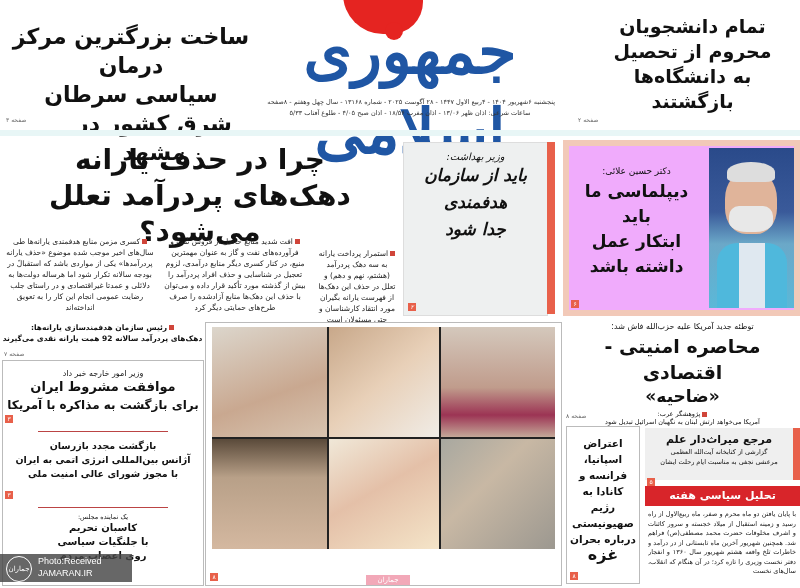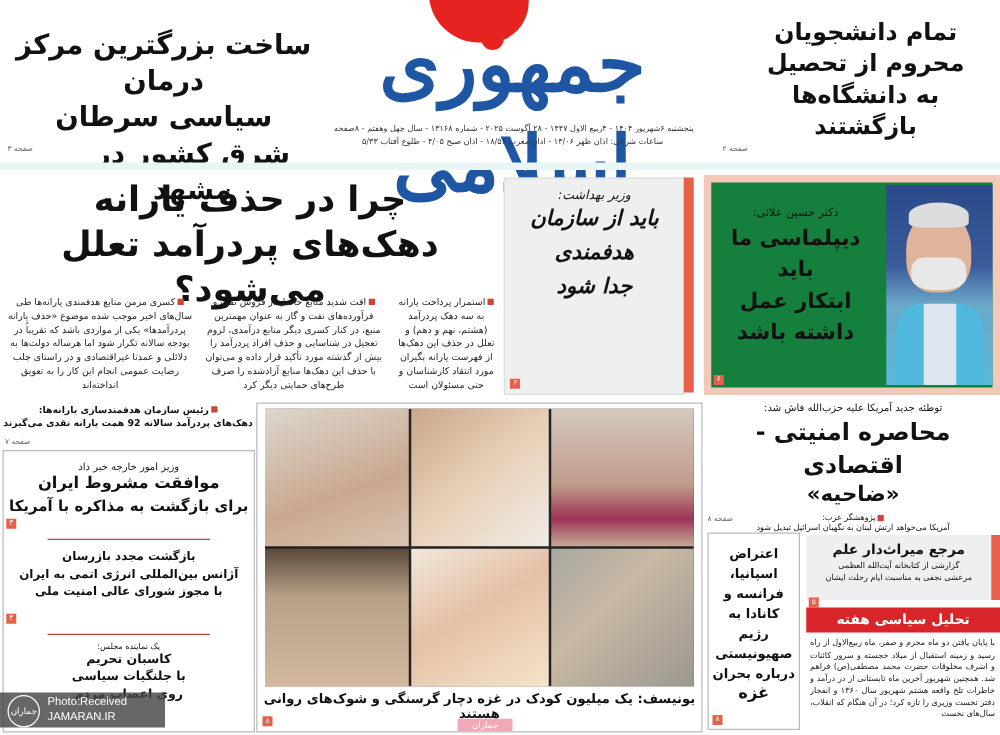--- a/index.html
+++ b/index.html
@@ -47,42 +47,42 @@
 <div class="abs pg" style="left:578px;top:116px;">صفحه ۲</div>
 
 <div class="abs topband"></div>
 
 <div class="abs tc" style="left:0;top:142px;width:400px;">
   <div class="bigbold" style="font-size:28px;line-height:36px;">چرا در حذف یارانه</div>
   <div class="bigbold" style="font-size:28px;line-height:36px;">دهک‌های پردرآمد تعلل می‌شود؟</div>
 </div>
 
 <div class="abs" style="left:4px;top:236px;width:394px;height:80px;">
-  <div class="abs small-text" style="right:0;top:0;width:82px;"><span class="sq"></span><span>استمرار پرداخت یارانه به سه دهک پردرآمد (هشتم، نهم و دهم) و تعلل در حذف این دهک‌ها از فهرست یارانه بگیران مورد انتقاد کارشناسان و حتی مسئولان است</span></div>
+  <div class="abs small-text" style="right:0;top:12px;width:82px;"><span class="sq"></span><span>استمرار پرداخت یارانه به سه دهک پردرآمد (هشتم، نهم و دهم) و تعلل در حذف این دهک‌ها از فهرست یارانه بگیران مورد انتقاد کارشناسان و حتی مسئولان است</span></div>
   <div class="abs small-text" style="right:92px;top:0;width:142px;"><span class="sq"></span><span>افت شدید منابع حاصل از فروش نفت و فرآورده‌های نفت و گاز به عنوان مهمترین منبع، در کنار کسری دیگر منابع درآمدی، لزوم تعجیل در شناسایی و حذف افراد پردرآمد را بیش از گذشته مورد تأکید قرار داده و می‌توان با حذف این دهک‌ها منابع آزادشده را صرف طرح‌های حمایتی دیگر کرد</span></div>
-  <div class="abs small-text" style="right:242px;top:0;width:152px;"><span class="sq"></span><span>کسری مزمن منابع هدفمندی یارانه‌ها طی سال‌های اخیر موجب شده موضوع «حذف یارانه پردرآمدها» یکی از مواردی باشد که تقریباً در بودجه سالانه تکرار شود اما هرساله دولت‌ها به دلائلی و عمدتا غیراقتصادی و در راستای جلب رضایت عمومی انجام این کار را به تعویق انداخته‌اند</span></div>
+  <div class="abs small-text" style="right:242px;top:0;width:152px;"><span class="sq"></span><span>کسری مزمن منابع هدفمندی یارانه‌ها طی سال‌های اخیر موجب شده موضوع «حذف یارانه پردرآمدها» یکی از مواردی باشد که استقبالً در بودجه سالانه تکرار شود اما هرساله دولت‌ها به دلائلی و عمدتا غیراقتصادی و در راستای جلب رضایت عمومی انجام این کار را به تعویق انداخته‌اند</span></div>
 </div>
 
 <div class="abs tc" style="left:0;top:322px;width:205px;font-size:7.5px;line-height:11px;font-weight:bold;">
   <div><span class="sq"></span><span>رئیس سازمان هدفمندسازی یارانه‌ها:</span></div>
   <div>دهک‌های پردرآمد سالانه 92 همت یارانه نقدی می‌گیرند</div>
 </div>
 <div class="abs pg" style="left:4px;top:350px;">صفحه ۷</div>
 
 <div class="abs tc" style="left:403px;top:142px;width:143px;height:172px;background:#eef0f0;border:1px solid #ddd;font-style:italic;">
   <div style="font-size:10px;margin-top:8px;">وزیر بهداشت:</div>
   <div class="bigbold" style="font-size:17px;line-height:27px;">باید از سازمان</div>
   <div class="bigbold" style="font-size:17px;line-height:27px;">هدفمندی</div>
   <div class="bigbold" style="font-size:17px;line-height:27px;">جدا شود</div>
   <span class="badge abs" style="left:4px;bottom:4px;">۲</span>
 </div>
 <div class="abs" style="left:547px;top:142px;width:8px;height:172px;background:#e8604a;"></div>
 
 <div class="abs" style="left:563px;top:140px;width:237px;height:176px;background:#f2c9b8;">
-  <div class="abs" style="left:6px;top:6px;width:225px;height:164px;background:#15803d;">
+  <div class="abs" style="left:6px;top:6px;width:225px;height:164px;background:#f0abfc;">
     <div class="abs tc" style="left:0;top:20px;width:135px;">
       <div style="font-size:9px;margin-bottom:3px;">دکتر حسین علائی:</div>
       <div class="bigbold" style="font-size:17px;line-height:25px;">دیپلماسی ما</div>
       <div class="bigbold" style="font-size:17px;line-height:25px;">باید</div>
       <div class="bigbold" style="font-size:17px;line-height:25px;">ابتکار عمل</div>
       <div class="bigbold" style="font-size:17px;line-height:25px;">داشته باشد</div>
     </div>
     <div class="abs" style="left:140px;top:2px;width:85px;height:160px;background:linear-gradient(180deg,#2a4a8a 0%,#3a5a9a 40%,#6ba8c8 60%,#5bb8d8 100%);overflow:hidden;">
       <div class="abs" style="left:16px;top:22px;width:52px;height:64px;background:#e0b49a;border-radius:45% 45% 40% 40%;"></div>
       <div class="abs" style="left:18px;top:14px;width:48px;height:20px;background:#ddd;border-radius:50% 50% 20% 20%;"></div>
@@ -128,35 +128,34 @@
 
 <div class="abs boxed" style="left:205px;top:322px;width:355px;height:262px;">
   <div class="abs" style="left:6px;top:4px;width:343px;height:222px;background:#222;">
     <div class="abs" style="left:0;top:0;width:115px;height:110px;background:linear-gradient(160deg,#dcd6cc,#c9a890 60%,#d8c4b0);"></div>
     <div class="abs" style="left:117px;top:0;width:110px;height:110px;background:linear-gradient(140deg,#c8a88a,#e8d0b8 50%,#f0ece6);"></div>
     <div class="abs" style="left:229px;top:0;width:114px;height:110px;background:linear-gradient(180deg,#d4c8bc,#c09c8c 55%,#9c3454 80%,#c4a898);"></div>
     <div class="abs" style="left:0;top:112px;width:115px;height:110px;background:linear-gradient(180deg,#5a4a3a,#b8a088 35%,#d4b8a0);"></div>
     <div class="abs" style="left:117px;top:112px;width:110px;height:110px;background:linear-gradient(150deg,#f0e8d8,#e4c0a8 45%,#f4e4c8);"></div>
     <div class="abs" style="left:229px;top:112px;width:114px;height:110px;background:linear-gradient(135deg,#a8a8a0,#c8b8a4 40%,#9c9890);"></div>
   </div>
-  <div class="abs tc bigbold" style="left:0;top:230px;width:355px;font-size:10.5px;">یونیسف: یک میلیون کودک در غزه دچار گرسنگی و شوک‌های روانی هستند</div>
   <span class="badge abs" style="left:4px;bottom:4px;">۸</span>
   <div class="abs tc" style="left:160px;bottom:0;width:44px;height:10px;background:#f2a8b8;color:#fff;font-size:7px;line-height:10px;">جماران</div>
 </div>
 
 <div class="abs boxed tc" style="left:566px;top:426px;width:72px;height:156px;">
   <div style="margin-top:8px;">
     <div class="bigbold" style="font-size:10.5px;line-height:16px;">اعتراض</div>
     <div class="bigbold" style="font-size:10.5px;line-height:16px;">اسپانیا،</div>
     <div class="bigbold" style="font-size:10.5px;line-height:16px;">فرانسه و</div>
     <div class="bigbold" style="font-size:10.5px;line-height:16px;">کانادا به</div>
     <div class="bigbold" style="font-size:10.5px;line-height:16px;">رژیم</div>
     <div class="bigbold" style="font-size:10.5px;line-height:16px;">صهیونیستی</div>
     <div class="bigbold" style="font-size:10.5px;line-height:16px;">درباره بحران</div>
-    <div class="bigbold" style="font-size:13px;line-height:16px;">غزه</div>
+    <div class="bigbold" style="font-size:16px;line-height:16px;">غزه</div>
   </div>
   <span class="badge abs" style="left:3px;bottom:3px;">۸</span>
 </div>
 
 <div class="abs tc" style="left:645px;top:428px;width:148px;height:52px;background:#efefef;">
   <div class="bigbold" style="font-size:11px;line-height:15px;margin-top:4px;">مرجع میراث‌دار علم</div>
   <div style="font-size:6.5px;line-height:10px;">گزارشی از کتابخانه آیت‌الله العظمی</div>
   <div style="font-size:6.5px;line-height:10px;">مرعشی نجفی به مناسبت ایام رحلت ایشان</div>
   <span class="badge abs" style="left:2px;bottom:-6px;">۵</span>
 </div>

